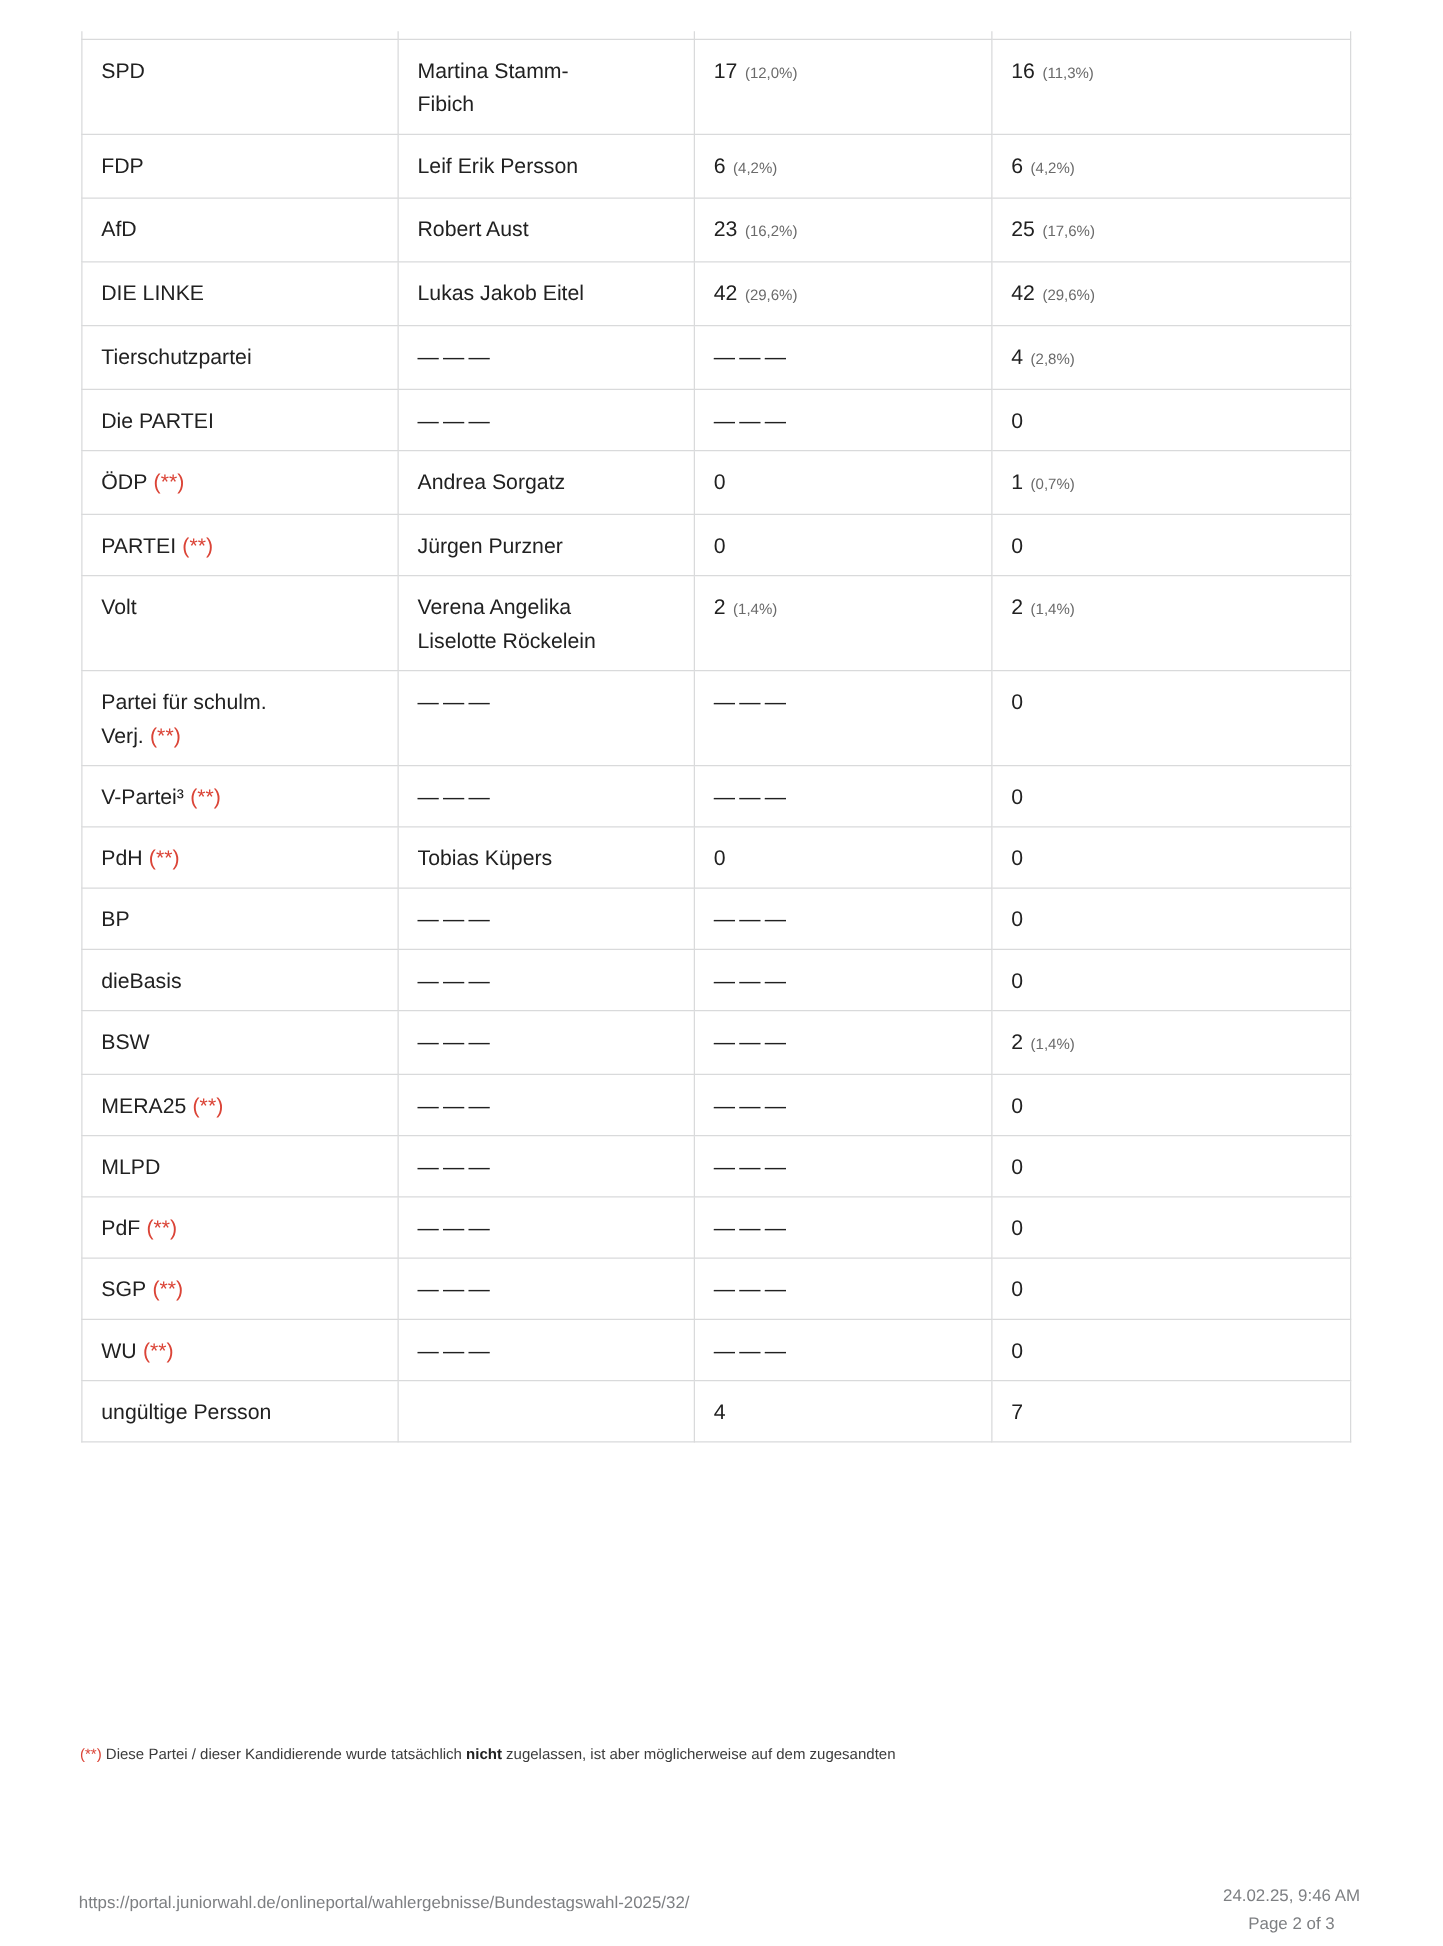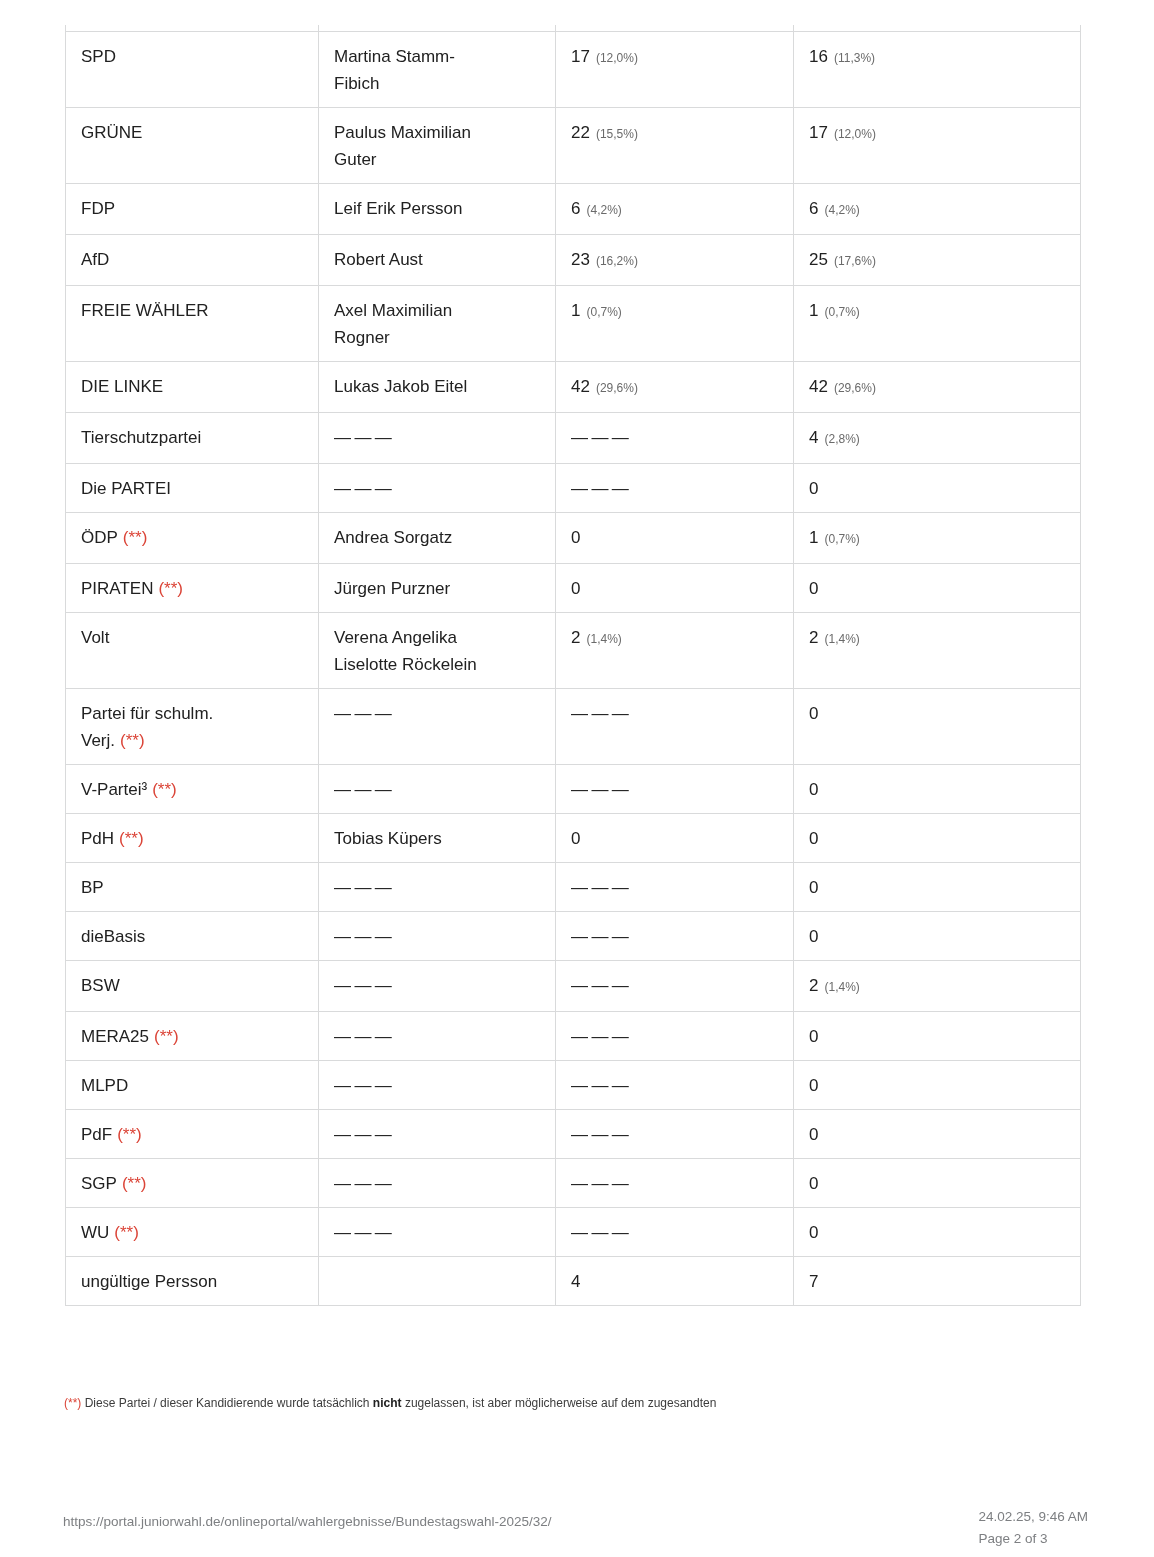--- a/index.html
+++ b/index.html
@@ -56,21 +56,21 @@
     height:46px;
     font-size:13.5px;
     color:#7d7f82;
   }
   .footer-url{
     position:absolute;left:63px;top:8px;
     max-width:760px;white-space:nowrap;overflow:hidden;
   }
   .footer-right{
     position:absolute;right:66px;top:0;
-    text-align:left;line-height:22px;
+    text-align:center;line-height:22px;
   }
 </style>
 </head>
 <body>
 
 <div class="page">
 
   <table class="results">
     <colgroup>
       <col style="width:253px">
@@ -95,35 +95,20 @@
 Fibich</span>
       </td>
       <td>
         <span class="vote-num">17</span><span class="vote-pct">(12,0%)</span>
       </td>
       <td>
         <span class="vote-num">16</span><span class="vote-pct">(11,3%)</span>
       </td>
     </tr>
 
-    <tr>
-      <td>
-        <span class="party-name">GRÜNE</span>
-      </td>
-      <td>
-        <span class="candidate-name">Paulus Maximilian
-Guter</span>
-      </td>
-      <td>
-        <span class="vote-num">22</span><span class="vote-pct">(15,5%)</span>
-      </td>
-      <td>
-        <span class="vote-num">17</span><span class="vote-pct">(12,0%)</span>
-      </td>
-    </tr>
 
     <tr>
       <td>
         <span class="party-name">FDP</span>
       </td>
       <td>
         <span class="candidate-name">Leif Erik Persson</span>
       </td>
       <td>
         <span class="vote-num">6</span><span class="vote-pct">(4,2%)</span>
@@ -141,99 +126,84 @@
         <span class="candidate-name">Robert Aust</span>
       </td>
       <td>
         <span class="vote-num">23</span><span class="vote-pct">(16,2%)</span>
       </td>
       <td>
         <span class="vote-num">25</span><span class="vote-pct">(17,6%)</span>
       </td>
     </tr>
 
-    <tr>
-      <td>
-        <span class="party-name">FREIE WÄHLER</span>
-      </td>
-      <td>
-        <span class="candidate-name">Axel Maximilian
-Rogner</span>
+
+    <tr>
+      <td>
+        <span class="party-name">DIE LINKE</span>
+      </td>
+      <td>
+        <span class="candidate-name">Lukas Jakob Eitel</span>
+      </td>
+      <td>
+        <span class="vote-num">42</span><span class="vote-pct">(29,6%)</span>
+      </td>
+      <td>
+        <span class="vote-num">42</span><span class="vote-pct">(29,6%)</span>
+      </td>
+    </tr>
+
+    <tr>
+      <td>
+        <span class="party-name">Tierschutzpartei</span>
+      </td>
+      <td>
+        <span class="candidate-name">— — —</span>
+      </td>
+      <td>
+        <span class="vote-num">— — —</span>
+      </td>
+      <td>
+        <span class="vote-num">4</span><span class="vote-pct">(2,8%)</span>
+      </td>
+    </tr>
+
+    <tr>
+      <td>
+        <span class="party-name">Die PARTEI</span>
+      </td>
+      <td>
+        <span class="candidate-name">— — —</span>
+      </td>
+      <td>
+        <span class="vote-num">— — —</span>
+      </td>
+      <td>
+        <span class="vote-num">0</span>
+      </td>
+    </tr>
+
+    <tr>
+      <td>
+        <span class="party-name">ÖDP</span><span class="flag">(**)</span>
+      </td>
+      <td>
+        <span class="candidate-name">Andrea Sorgatz</span>
+      </td>
+      <td>
+        <span class="vote-num">0</span>
       </td>
       <td>
         <span class="vote-num">1</span><span class="vote-pct">(0,7%)</span>
       </td>
-      <td>
-        <span class="vote-num">1</span><span class="vote-pct">(0,7%)</span>
-      </td>
-    </tr>
-
-    <tr>
-      <td>
-        <span class="party-name">DIE LINKE</span>
-      </td>
-      <td>
-        <span class="candidate-name">Lukas Jakob Eitel</span>
-      </td>
-      <td>
-        <span class="vote-num">42</span><span class="vote-pct">(29,6%)</span>
-      </td>
-      <td>
-        <span class="vote-num">42</span><span class="vote-pct">(29,6%)</span>
-      </td>
-    </tr>
-
-    <tr>
-      <td>
-        <span class="party-name">Tierschutzpartei</span>
-      </td>
-      <td>
-        <span class="candidate-name">— — —</span>
-      </td>
-      <td>
-        <span class="vote-num">— — —</span>
-      </td>
-      <td>
-        <span class="vote-num">4</span><span class="vote-pct">(2,8%)</span>
-      </td>
-    </tr>
-
-    <tr>
-      <td>
-        <span class="party-name">Die PARTEI</span>
-      </td>
-      <td>
-        <span class="candidate-name">— — —</span>
-      </td>
-      <td>
-        <span class="vote-num">— — —</span>
-      </td>
-      <td>
-        <span class="vote-num">0</span>
-      </td>
-    </tr>
-
-    <tr>
-      <td>
-        <span class="party-name">ÖDP</span><span class="flag">(**)</span>
-      </td>
-      <td>
-        <span class="candidate-name">Andrea Sorgatz</span>
-      </td>
-      <td>
-        <span class="vote-num">0</span>
-      </td>
-      <td>
-        <span class="vote-num">1</span><span class="vote-pct">(0,7%)</span>
-      </td>
-    </tr>
-
-    <tr>
-      <td>
-        <span class="party-name">PIRATEN</span><span class="flag">(**)</span>
+    </tr>
+
+    <tr>
+      <td>
+        <span class="party-name">PARTEI</span><span class="flag">(**)</span>
       </td>
       <td>
         <span class="candidate-name">Jürgen Purzner</span>
       </td>
       <td>
         <span class="vote-num">0</span>
       </td>
       <td>
         <span class="vote-num">0</span>
       </td>

